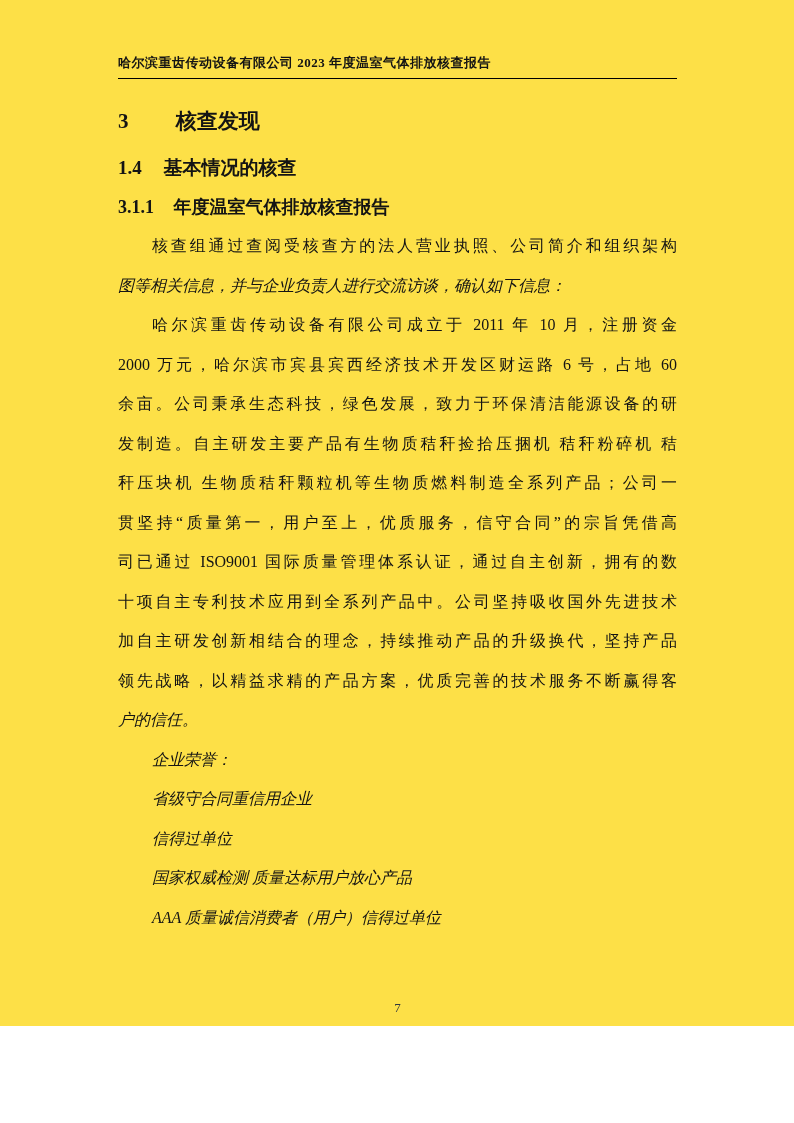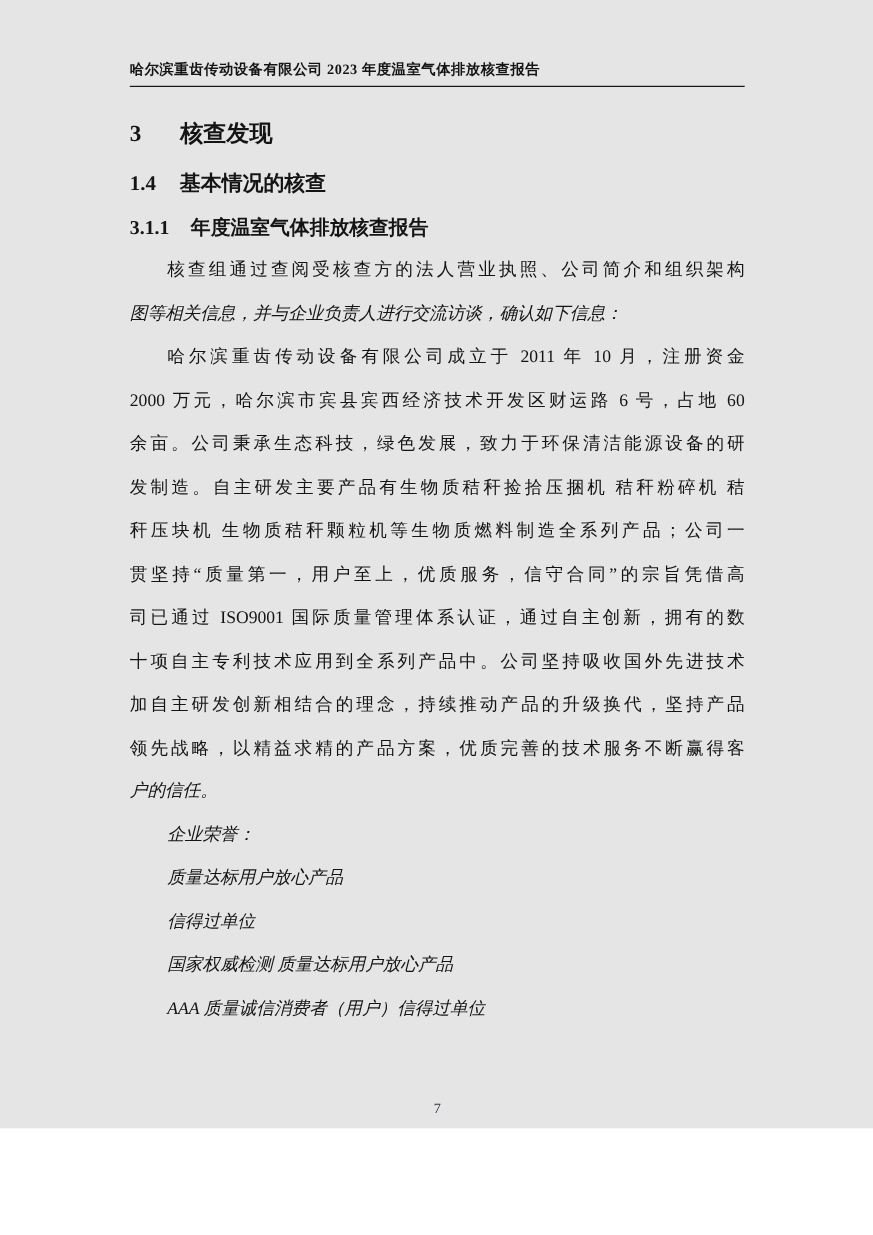--- a/index.html
+++ b/index.html
@@ -4,21 +4,21 @@
 <style>
   html, body {
     margin: 0;
     padding: 0;
     background: #ffffff;
   }
   .page {
     position: relative;
     width: 794px;
     height: 1026px;
-    background: #e5e5e5;
+    background: #fde047;
     font-family: "Liberation Serif", "DejaVu Serif", serif;
     color: #141414;
     overflow: hidden;
   }
   .header {
     position: absolute;
     left: 118px;
     right: 117px;
     top: 54px;
     font-size: 13px;
@@ -32,21 +32,21 @@
   .h1, .h2, .h3 {
     position: absolute;
     left: 118px;
     margin: 0;
     font-weight: bold;
     white-space: nowrap;
   }
   .h1 { top: 108px; font-size: 21px; line-height: 26px; }
   .h2 { top: 156px; font-size: 19px; line-height: 23px; }
   .h3 { top: 196px; font-size: 18px; line-height: 22px; }
-  .h1 .title { margin-left: 30px; }
+  .h1 .title { margin-left: 42px; }
   .h2 .title { margin-left: 17px; }
   .h3 .title { margin-left: 15px; }
   .body-text {
     position: absolute;
     left: 118px;
     top: 226px;
     width: 559px;
   }
   .body-line {
     height: 39.5px;
@@ -106,21 +106,21 @@
       <div class="body-line">余亩。公司秉承生态科技，绿色发展，致力于环保清洁能源设备的研</div>
       <div class="body-line">发制造。自主研发主要产品有生物质秸秆捡拾压捆机 秸秆粉碎机 秸</div>
       <div class="body-line">秆压块机 生物质秸秆颗粒机等生物质燃料制造全系列产品；公司一</div>
       <div class="body-line">贯坚持“质量第一，用户至上，优质服务，信守合同”的宗旨凭借高</div>
       <div class="body-line">司已通过 ISO9001 国际质量管理体系认证，通过自主创新，拥有的数</div>
       <div class="body-line">十项自主专利技术应用到全系列产品中。公司坚持吸收国外先进技术</div>
       <div class="body-line">加自主研发创新相结合的理念，持续推动产品的升级换代，坚持产品</div>
       <div class="body-line">领先战略，以精益求精的产品方案，优质完善的技术服务不断赢得客</div>
       <div class="body-line last">户的信任。</div>
       <div class="body-line last indent">企业荣誉：</div>
-      <div class="body-line last indent">质量达标用户放心产品</div>
+      <div class="body-line last indent">省级守合同重信用企业</div>
       <div class="body-line last indent">信得过单位</div>
       <div class="body-line last indent">国家权威检测 质量达标用户放心产品</div>
       <div class="body-line last indent">AAA 质量诚信消费者（用户）信得过单位</div>
     </div>
 
   <div class="footer">
     <span>7</span>
   </div>
 
 </div>

